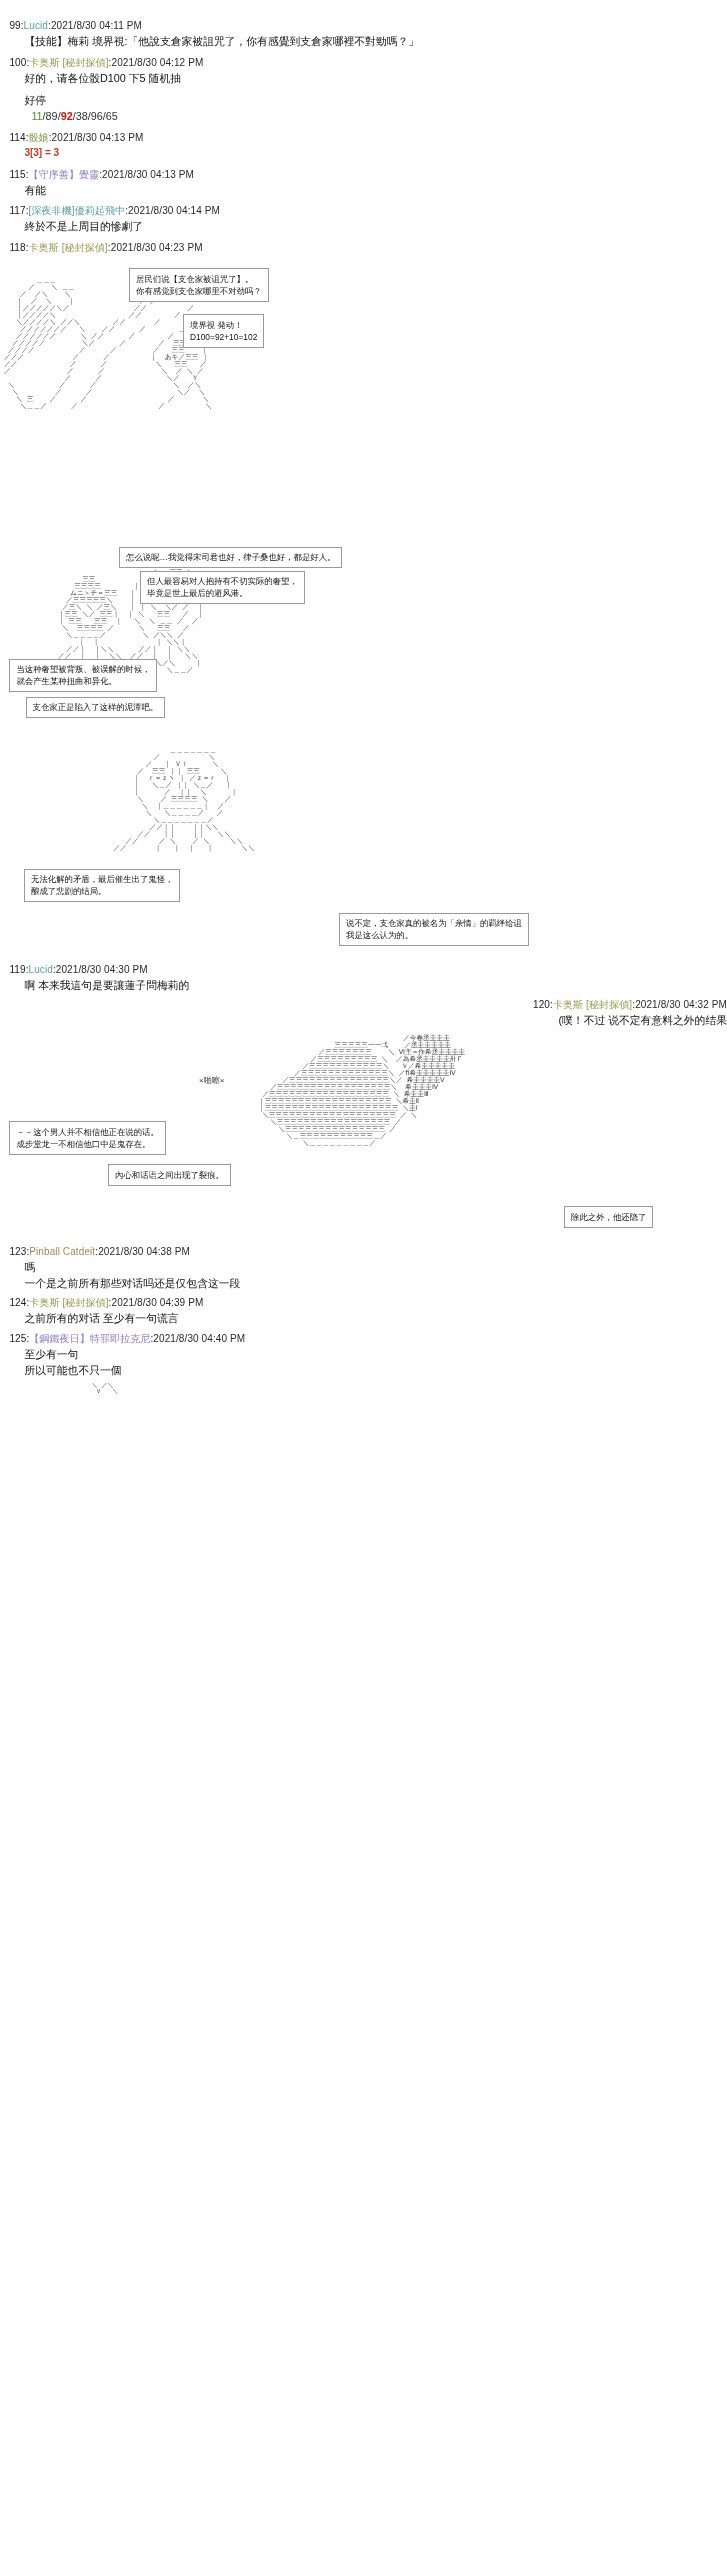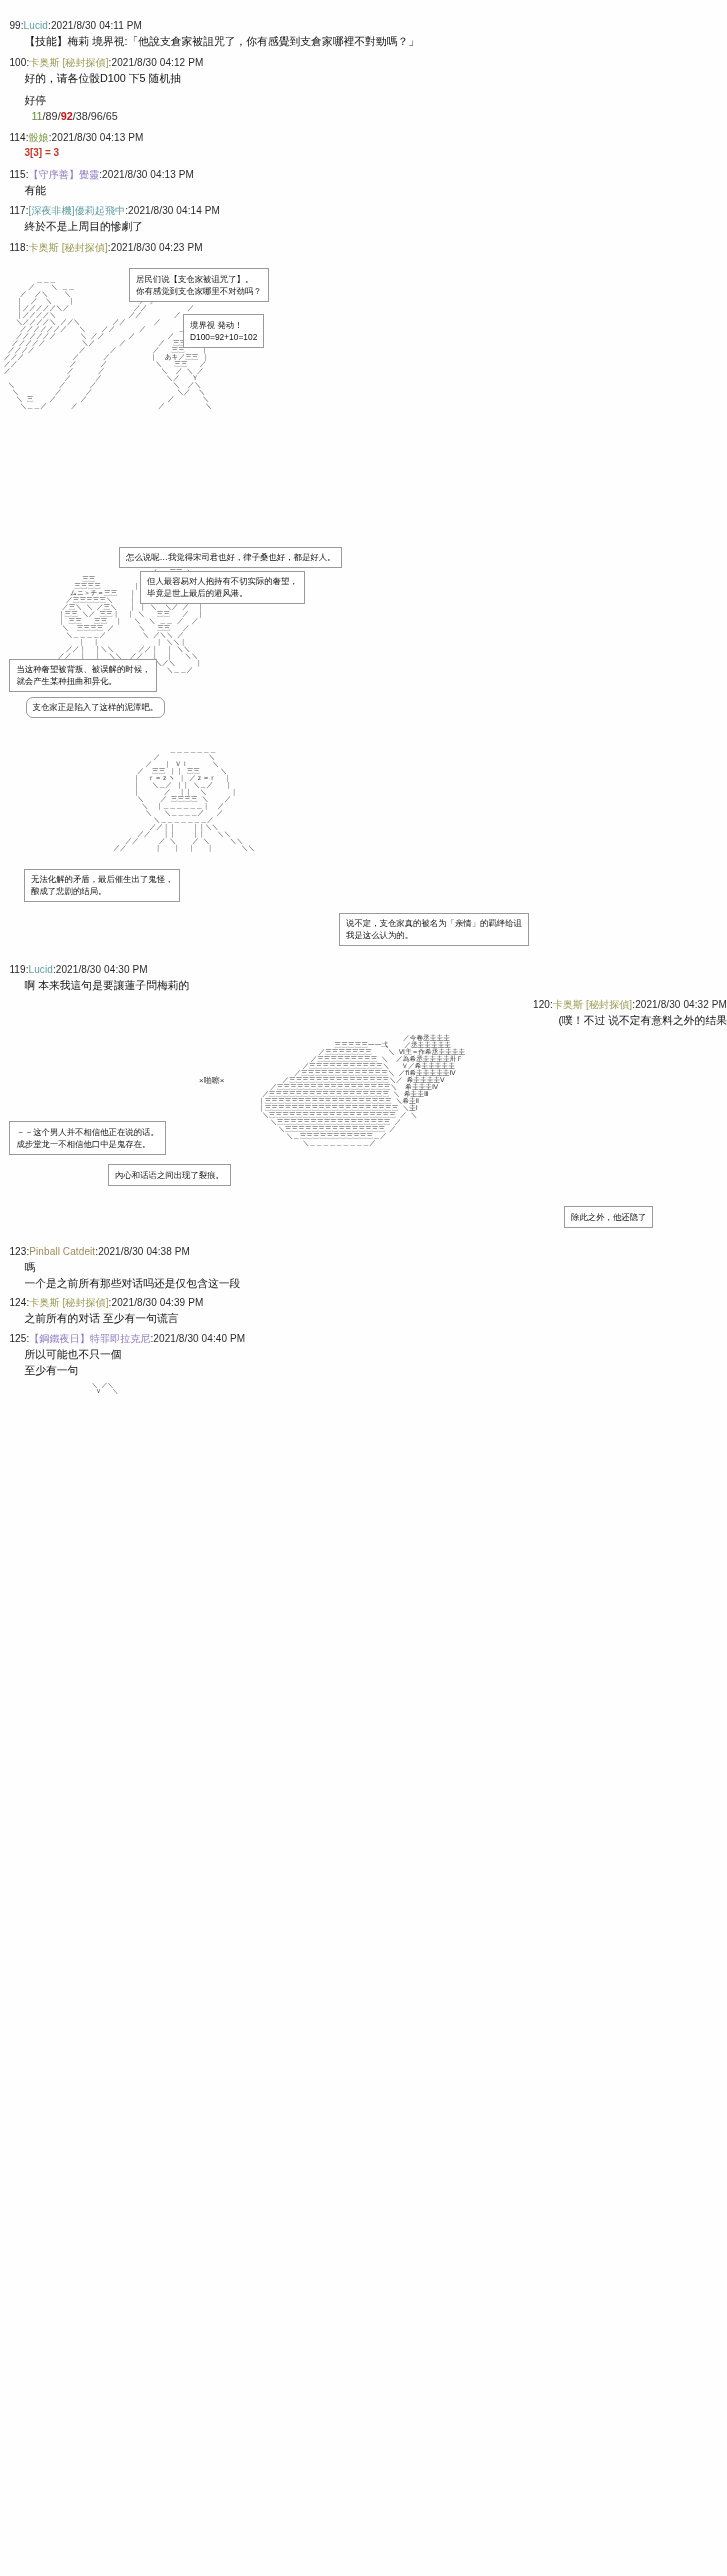--- a/index.html
+++ b/index.html
@@ -154,21 +154,21 @@
       <div>怎么说呢…我觉得宋司君也好，律子桑也好，都是好人。</div>
     </div>
     <div class="bubble" style="left:140px;top:28px;">
       <div>但人最容易对人抱持有不切实际的奢望，</div>
       <div>毕竟是世上最后的避风港。</div>
     </div>
     <div class="bubble" style="left:9.4px;top:116px;">
       <div>当这种奢望被背叛、被误解的时候，</div>
       <div>就会产生某种扭曲和异化。</div>
     </div>
-    <div class="bubble" style="left:25.6px;top:154px;border-radius:7px;">
+    <div class="bubble" style="left:25.6px;top:154px;">
       <div>支仓家正是陷入了这样的泥潭吧。</div>
     </div>
     <pre class="aa" style="position:absolute;left:54px;top:19px;font-size:6.7px;line-height:7px;">                          ／⌒⌒＼                               
                         ／   三三 ＼                            
        三三           ／  ／＼   ＼ ＼                          
      三三三三        ｜  ／  三三  ｜ ｜                        
     ムニ＞チ＝三三   ｜ ｜  ／ ＼  ｜ ｜                        
    ／三三三三三＼    ｜ ｜ ｜ｒ ｒ ｜ ｜ ｜                     
   ／三＼ ＼ ／三＼   ｜ ｜ ＼  ＼／ ／  ｜                      
  ｜三三 ＼／ 三三｜  ｜ ＼   三三   ／  ｜                      
@@ -264,22 +264,22 @@
     <div class="post" style="margin-top:5.4px;">
       <div class="post-head">
         <span class="pnum">124:</span><span class="pname olive">卡奥斯 [秘封探偵]</span><span class="ptime">:2021/8/30 04:39 PM</span>
       </div>
       <div class="post-body">之前所有的对话 至少有一句谎言</div>
     </div>
     <div class="post" style="margin-top:5.4px;">
       <div class="post-head">
         <span class="pnum">125:</span><span class="pname purple">【鋼鐵夜日】特罪即拉克尼</span><span class="ptime">:2021/8/30 04:40 PM</span>
       </div>
+      <div class="post-body">至少有一句</div>
       <div class="post-body">所以可能也不只一個</div>
-      <div class="post-body">至少有一句</div>
     </div>
   </div>
 
   <pre class="aa" style="margin-left:81px;margin-top:2.7px;">   ＼ ／＼
     Ｖ   ＼</pre>
 
 </div>
 
 
 </body></html>

